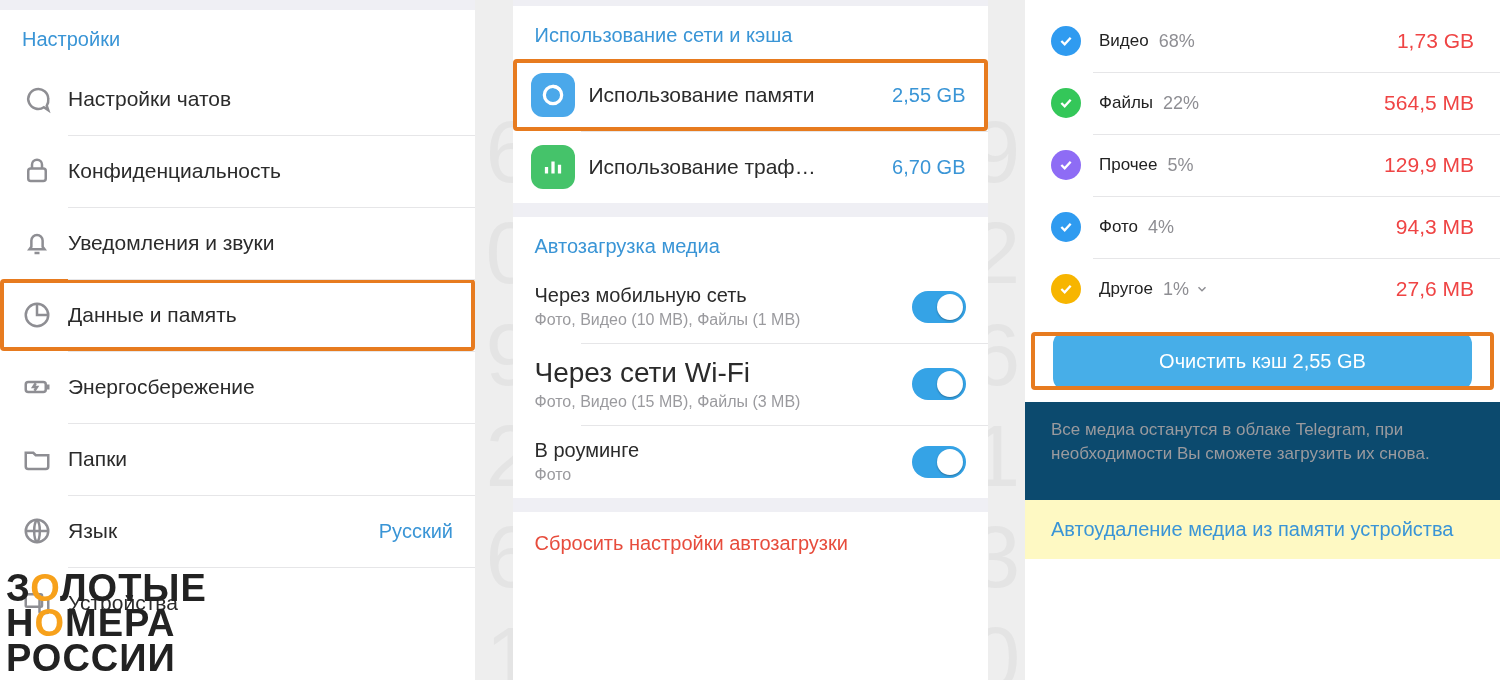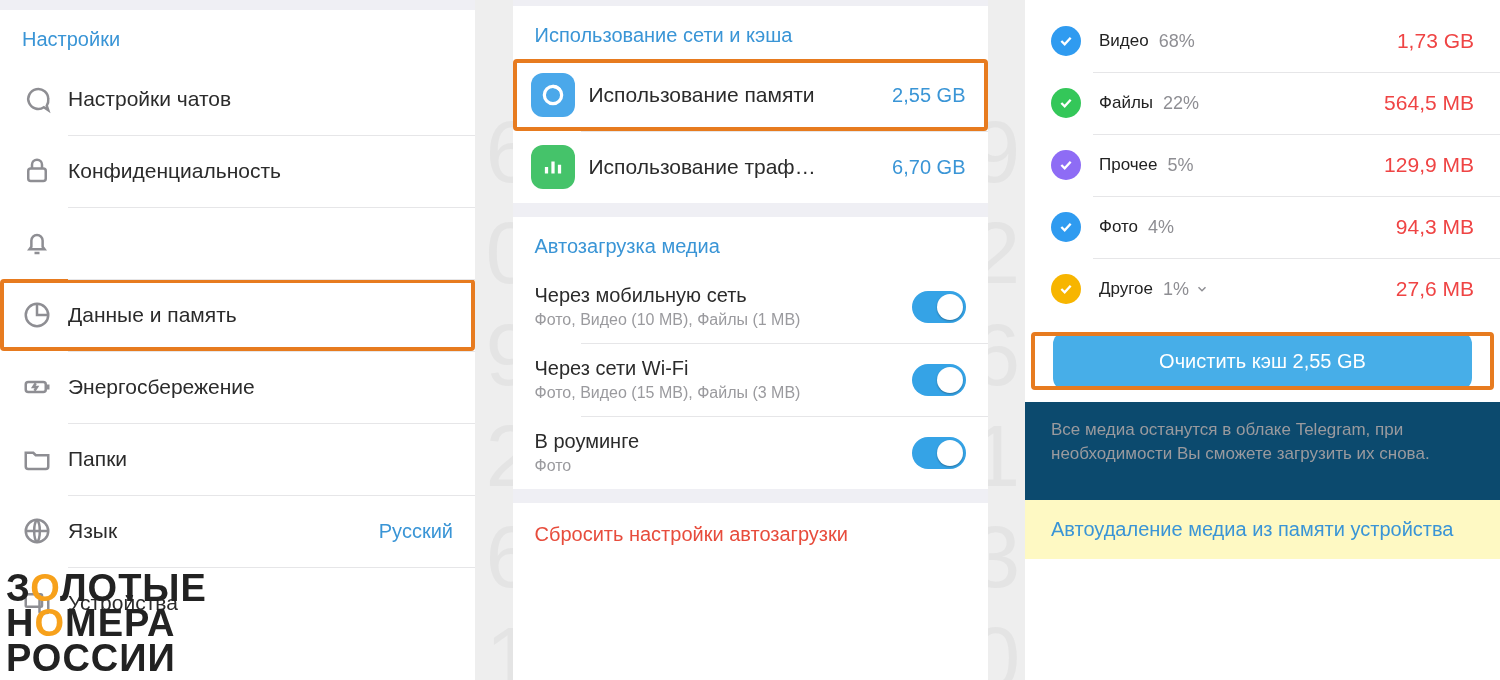--- a/index.html
+++ b/index.html
@@ -169,20 +169,21 @@
       <div class="label">Конфиденциальность</div>
     </div>
 
     <div class="row bordered">
       <div class="icon-slot">
         <svg class="ic" viewBox="0 0 24 24">
             <path d="M6 17h12l-1.5-2V10a4.5 4.5 0 0 0-9 0v5Z"></path>
             <path d="M10 20h4"></path>
           </svg>
       </div>
+      <div class="label">Уведомления и звуки</div>
     </div>
 
     <div class="row bordered hl">
       <div class="icon-slot">
         <svg class="ic" viewBox="0 0 24 24">
             <circle cx="12" cy="12" r="9"></circle>
             <path d="M12 3v9h9"></path>
           </svg>
       </div>
       <div class="label">Данные и память</div>
@@ -261,21 +262,21 @@
     <div class="row">
       <div style="flex:1">
         <div class="label" style="font-size:20px">Через мобильную сеть</div>
         <div class="sub">Фото, Видео (10 MB), Файлы (1 MB)</div>
       </div>
       <div class="toggle"></div>
     </div>
 
     <div class="row bordered">
       <div style="flex:1">
-        <div class="label" style="font-size:20px">Через сети Wi-Fi</div>
+        <div class="label" style="font-size:28px">Через сети Wi-Fi</div>
         <div class="sub">Фото, Видео (15 MB), Файлы (3 MB)</div>
       </div>
       <div class="toggle"></div>
     </div>
 
     <div class="row bordered">
       <div style="flex:1">
         <div class="label" style="font-size:20px">В роуминге</div>
         <div class="sub">Фото</div>
       </div>

